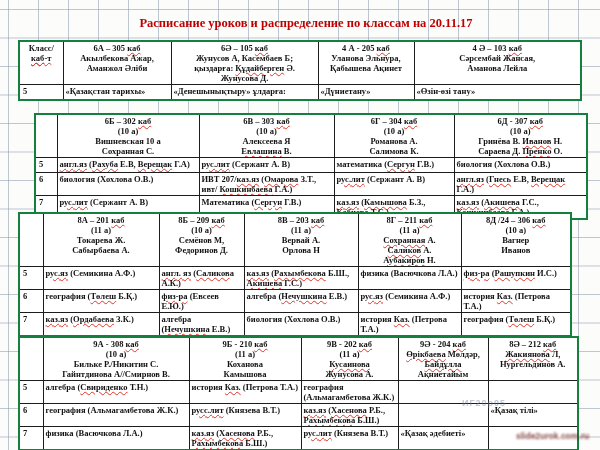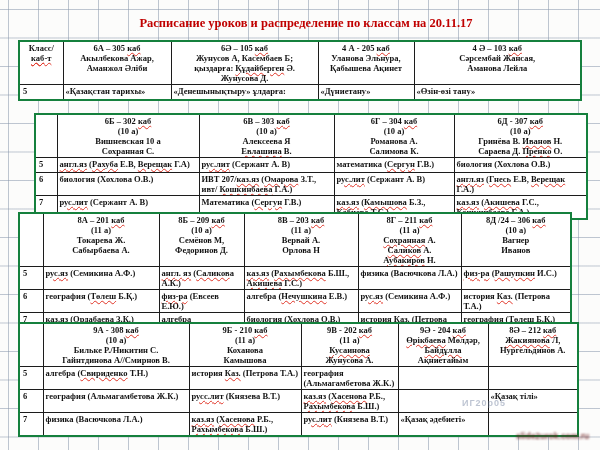--- a/index.html
+++ b/index.html
@@ -34,21 +34,21 @@
   u.sq{
     text-decoration-line:underline;
     text-decoration-style:wavy;
     text-decoration-color:#e03427;
     text-decoration-thickness:1px;
     text-underline-offset:1px;
   }
   #t0{left:18px;top:40px;width:562px;}
   #t1{left:18px;top:113px;width:552px;margin-left:16px;}
   #t2{left:18px;top:212px;width:552px;}
-  #t3{left:18px;top:322px;width:559px;}
+  #t3{left:18px;top:336px;width:559px;}
   #t0 .c0{width:44px}#t0 .c1{width:108px}#t0 .c2{width:147px}#t0 .c3{width:96px}#t0 .c4{width:167px}
   #t1 .c0{width:22px}#t1 .c1{width:142px}#t1 .c2{width:135px}#t1 .c3{width:120px}#t1 .c4{width:133px}
   #t2 .c0{width:24px}#t2 .c1{width:116px}#t2 .c2{width:85px}#t2 .c3{width:114px}#t2 .c4{width:103px}#t2 .c5{width:110px}
   #t3 .c0{width:24px}#t3 .c1{width:146px}#t3 .c2{width:112px}#t3 .c3{width:97px}#t3 .c4{width:90px}#t3 .c5{width:90px}
   .wm-stamp{
     position:absolute;left:462px;top:398px;
     color:rgba(108,124,156,.45);font:bold 9px "Liberation Sans",sans-serif;
     filter:blur(.4px);letter-spacing:1px;
   }
   .wm-url{

